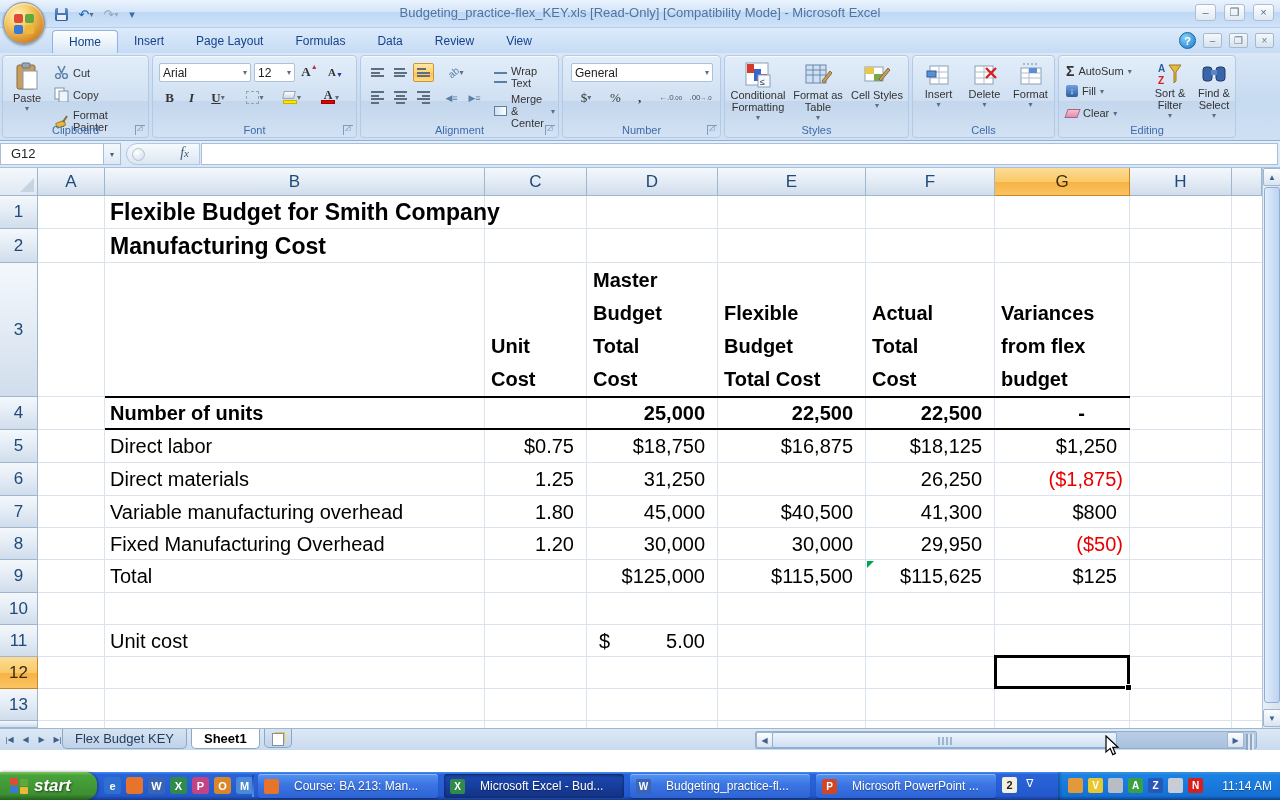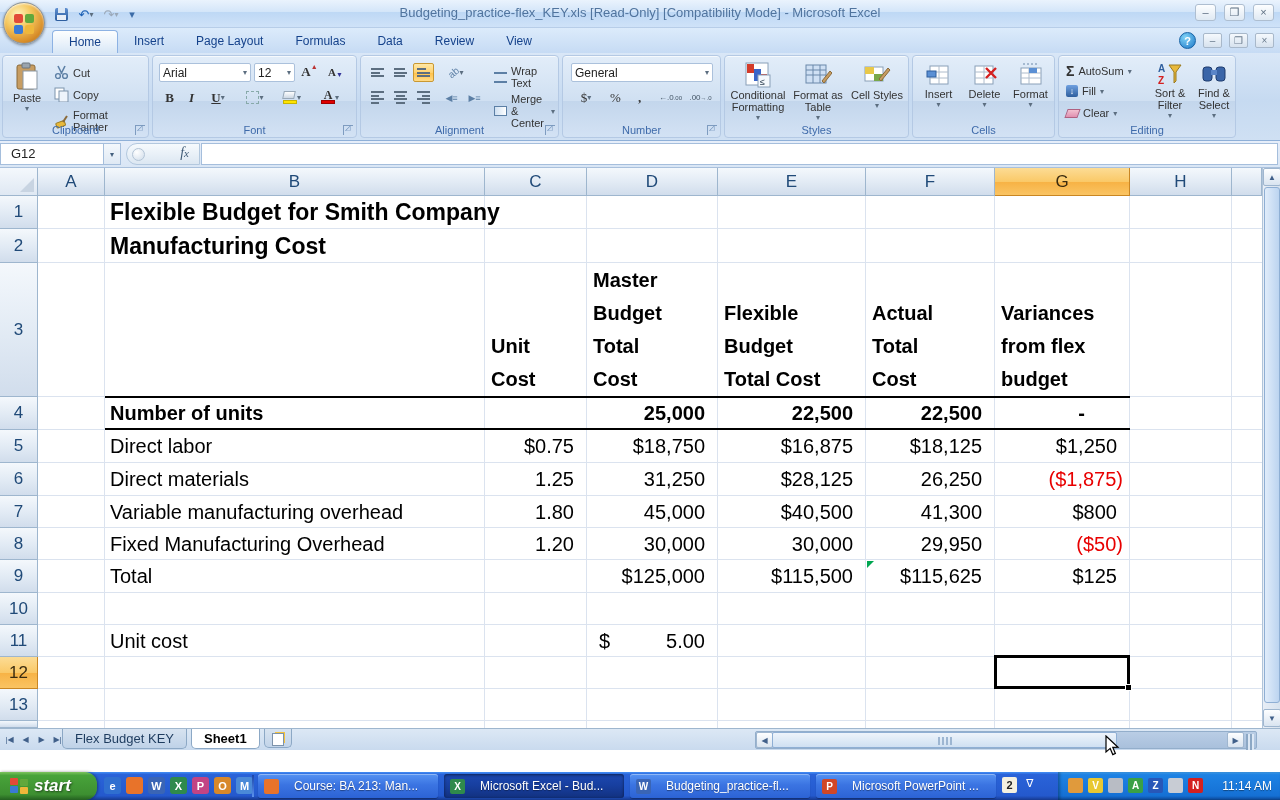--- a/index.html
+++ b/index.html
@@ -596,21 +596,20 @@
       <div class="cell num b" style="top: 229px; left: 995px; width: 90px; line-height: 33px;">-</div>
       <div class="cell " style="top: 262px; left: 110px; line-height: 33px;">Direct labor</div>
       <div class="cell num" style="top: 262px; left: 485px; width: 89px; line-height: 33px;">$0.75</div>
       <div class="cell num" style="top: 262px; left: 587px; width: 118px; line-height: 33px;">$18,750</div>
       <div class="cell num" style="top: 262px; left: 718px; width: 135px; line-height: 33px;">$16,875</div>
       <div class="cell num" style="top: 262px; left: 866px; width: 116px; line-height: 33px;">$18,125</div>
       <div class="cell num" style="top: 262px; left: 995px; width: 122px; line-height: 33px;">$1,250</div>
       <div class="cell " style="top: 295px; left: 110px; line-height: 33px;">Direct materials</div>
       <div class="cell num" style="top: 295px; left: 485px; width: 89px; line-height: 33px;">1.25</div>
       <div class="cell num" style="top: 295px; left: 587px; width: 118px; line-height: 33px;">31,250</div>
-      <div class="cell num" style="top: 295px; left: 718px; width: 135px; line-height: 33px;">$28,125</div>
       <div class="cell num" style="top: 295px; left: 866px; width: 116px; line-height: 33px;">26,250</div>
       <div class="cell num red" style="top: 295px; left: 995px; width: 128px; line-height: 33px;">($1,875)</div>
       <div class="cell " style="top: 328px; left: 110px; line-height: 32px;">Variable manufacturing overhead</div>
       <div class="cell num" style="top: 328px; left: 485px; width: 89px; line-height: 32px;">1.80</div>
       <div class="cell num" style="top: 328px; left: 587px; width: 118px; line-height: 32px;">45,000</div>
       <div class="cell num" style="top: 328px; left: 718px; width: 135px; line-height: 32px;">$40,500</div>
       <div class="cell num" style="top: 328px; left: 866px; width: 116px; line-height: 32px;">41,300</div>
       <div class="cell num" style="top: 328px; left: 995px; width: 122px; line-height: 32px;">$800</div>
       <div class="cell " style="top: 360px; left: 110px; line-height: 32px;">Fixed Manufacturing Overhead</div>
       <div class="cell num" style="top: 360px; left: 485px; width: 89px; line-height: 32px;">1.20</div>

